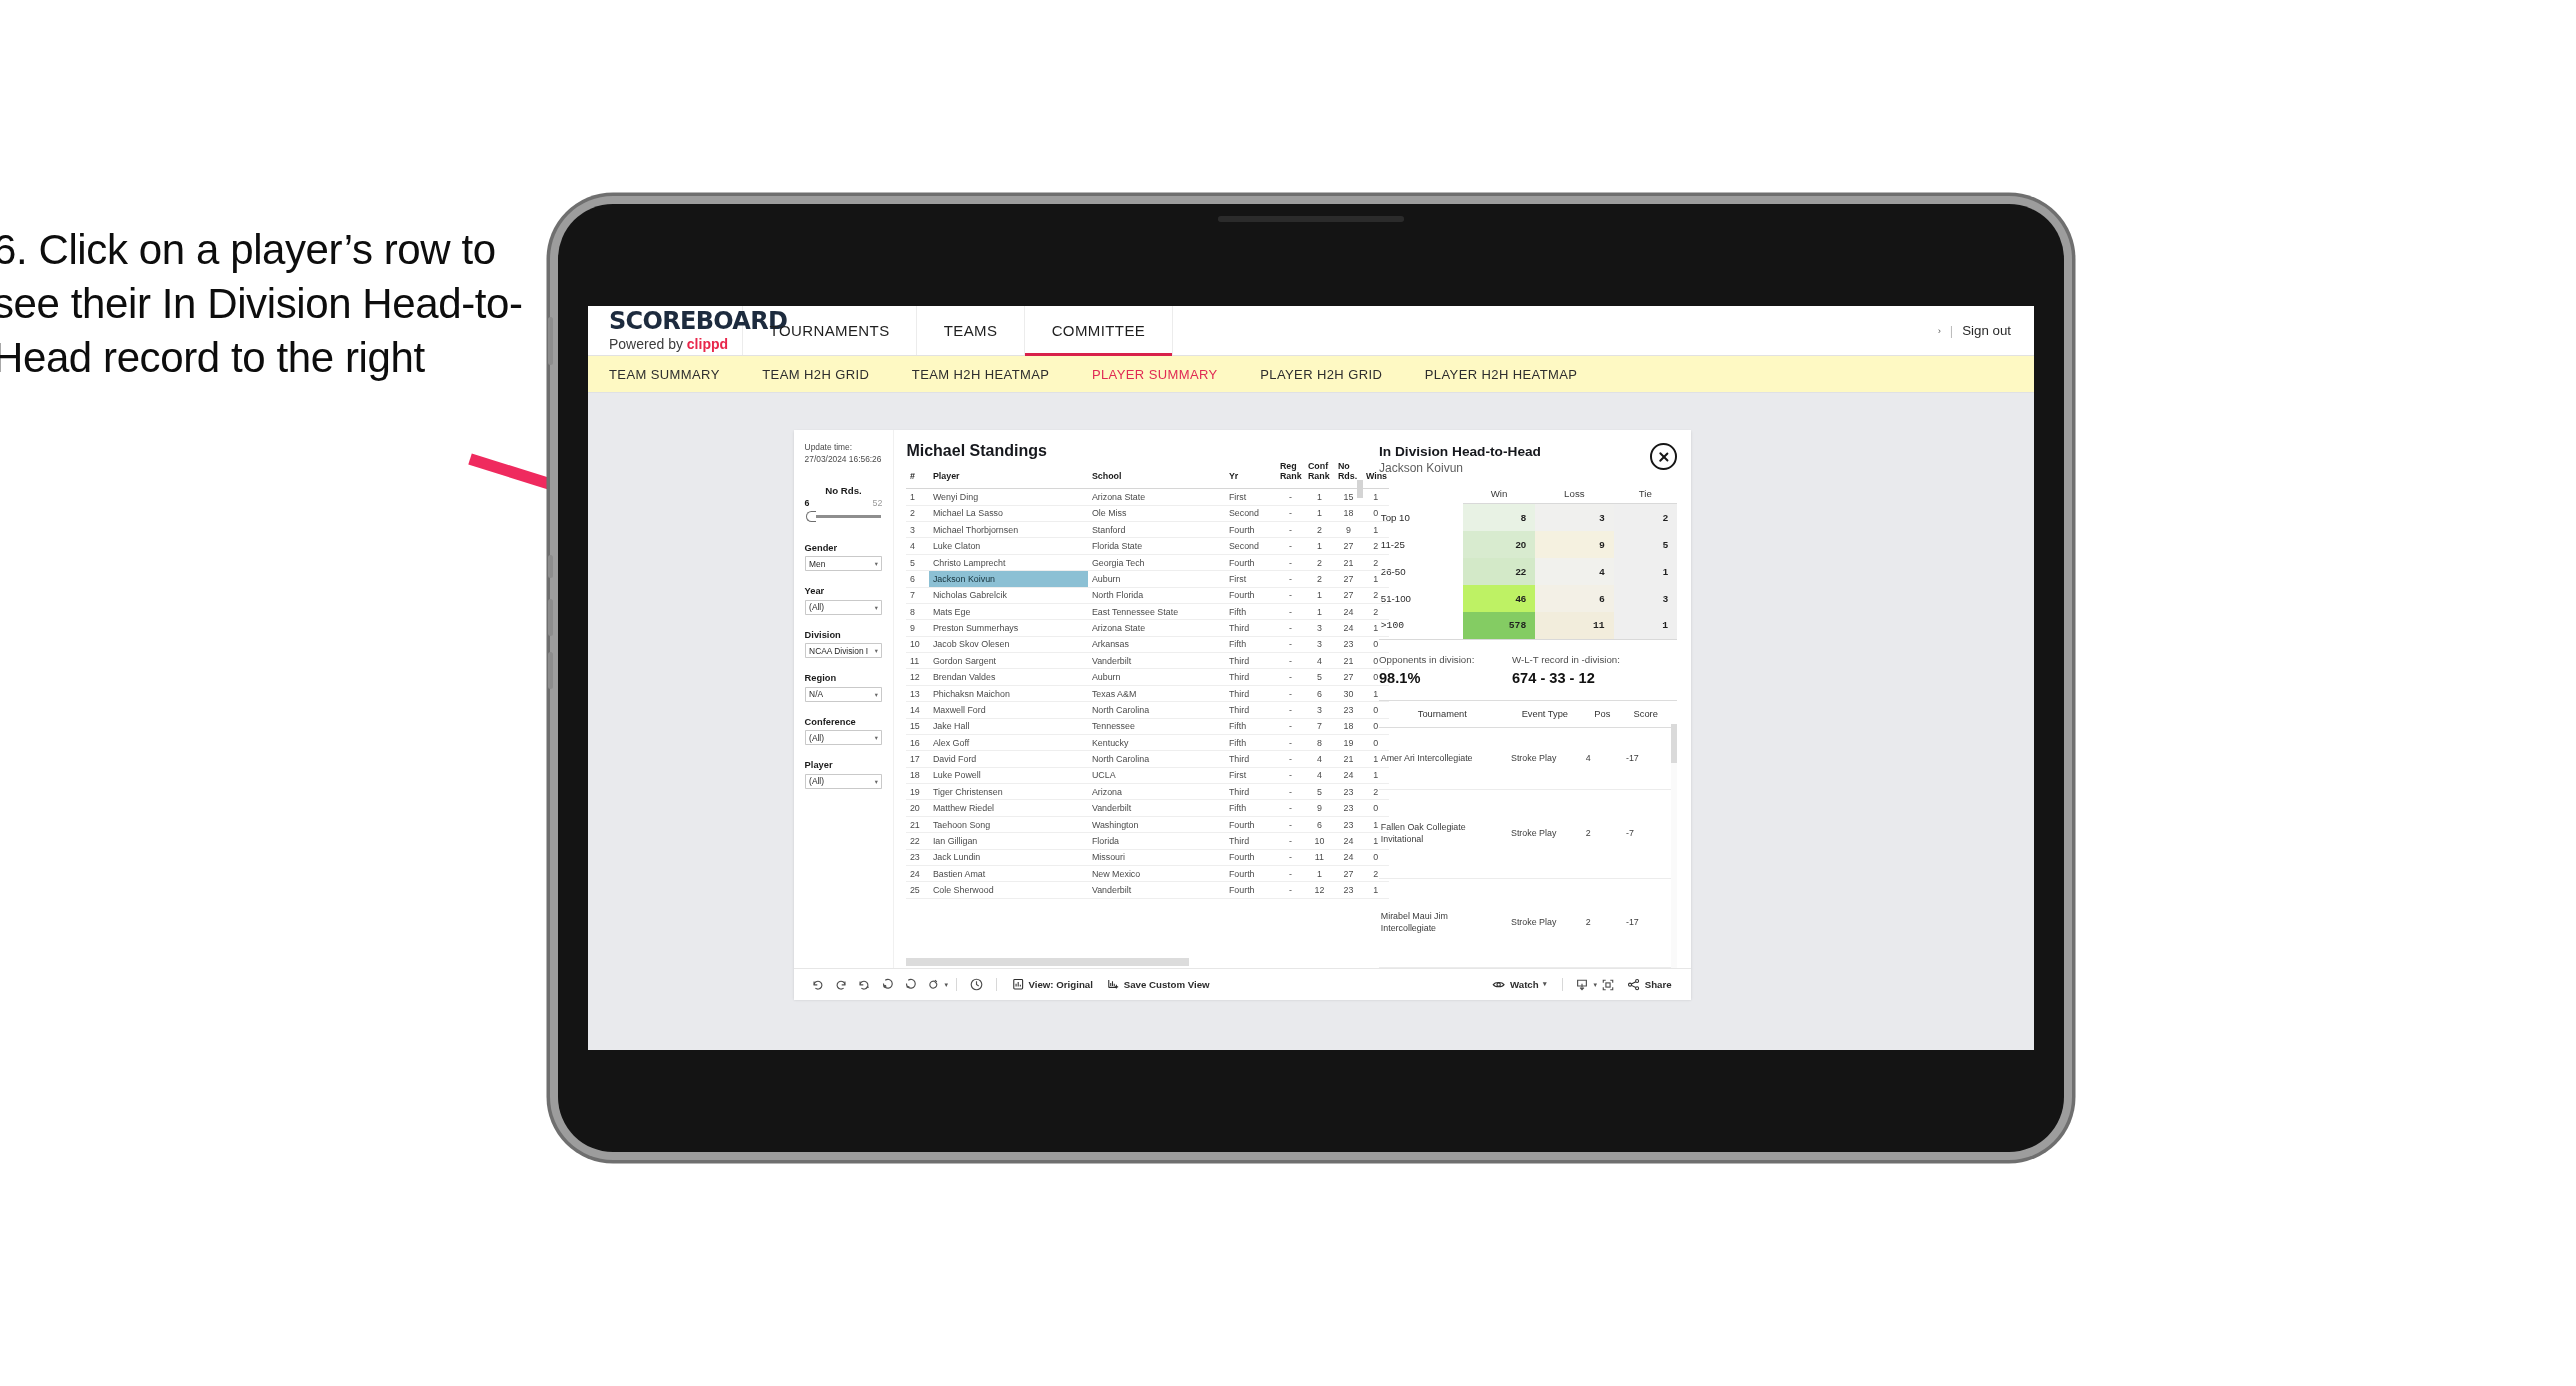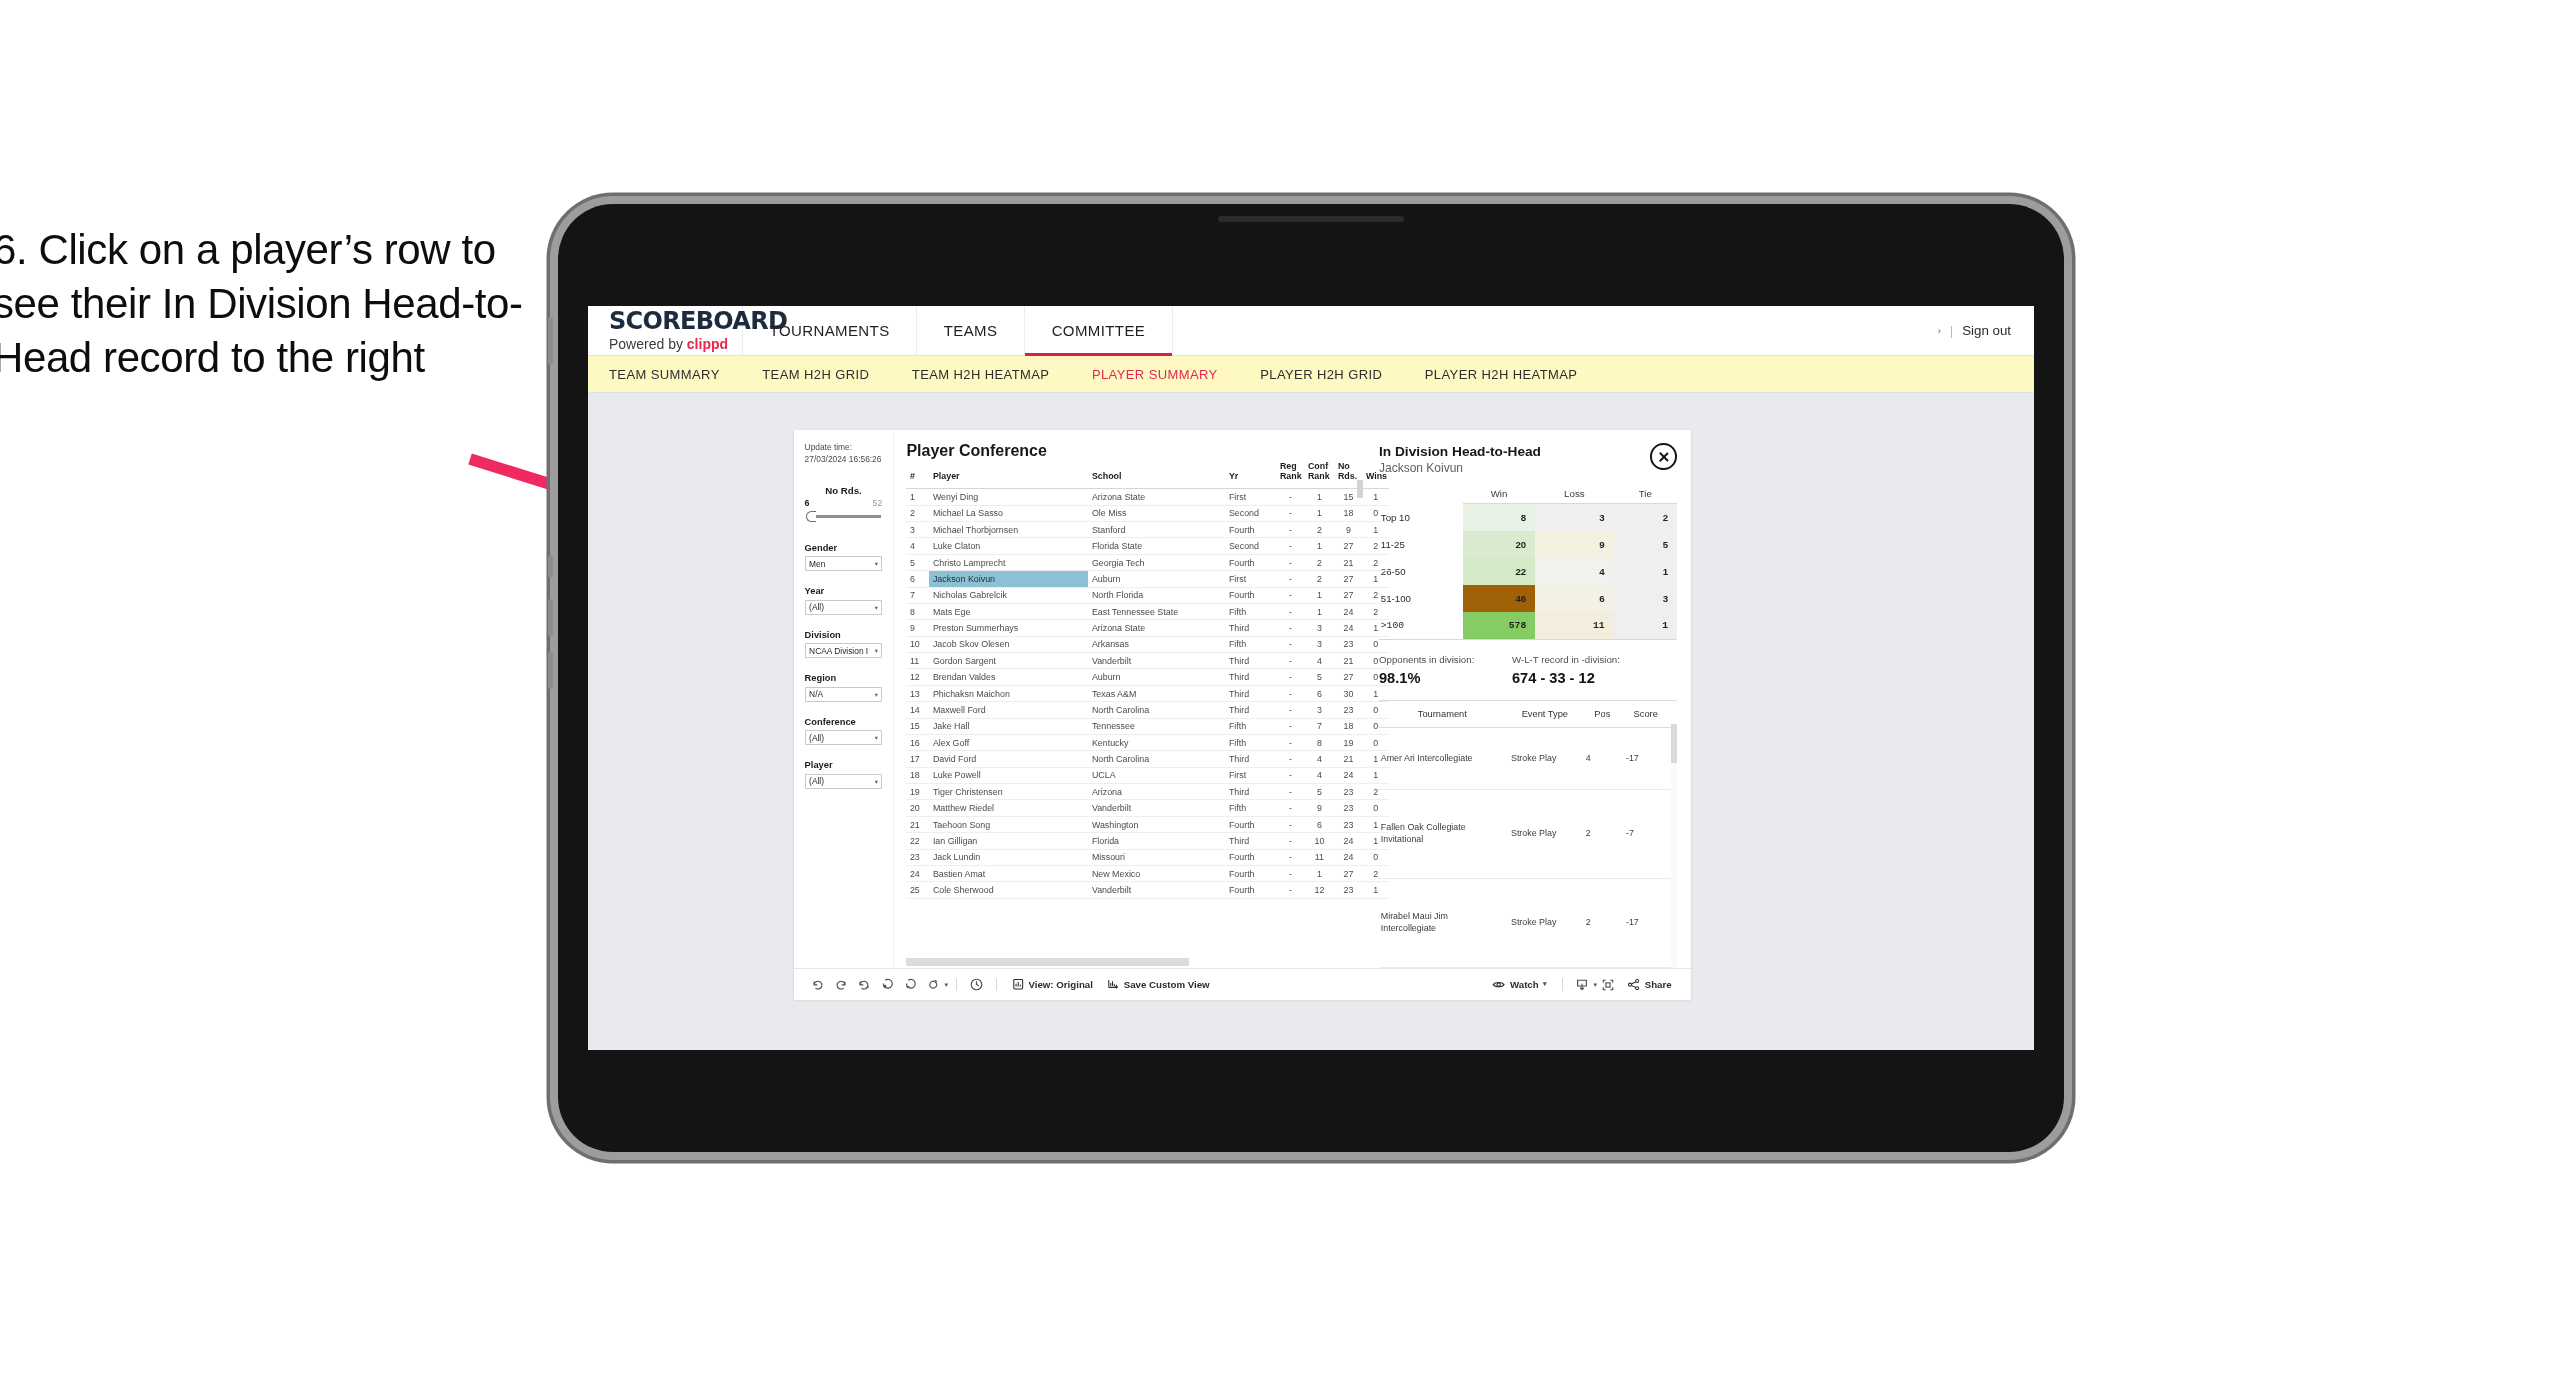--- a/index.html
+++ b/index.html
@@ -353,21 +353,21 @@
             <div class="f-group">
               <div class="f-label">Player</div>
               <div class="f-select">
                 <span class="cap">(All)</span>
                 <span class="arw">▾</span>
               </div>
             </div>
           </div>
 
           <div id="table-side">
-            <div id="viz-title">Player Conference</div>
+            <div id="viz-title">Michael Standings</div>
 
             <div id="table-scroll">
               <div id="ptable-wrap">
                 <table class="ptable">
                   <thead>
                       <tr>
                     <th class="col-rank">#</th>
                     <th class="col-player">Player</th>
                     <th class="col-school">School</th>
                     <th class="col-yr">Yr</th>
@@ -672,21 +672,21 @@
                     <td style="background: rgb(239, 239, 239);">5</td>
                   </tr>
                   <tr>
                     <td class="rowlab">26-50</td>
                     <td style="background: rgb(211, 233, 200);">22</td>
                     <td style="background: rgb(241, 241, 237);">4</td>
                     <td style="background: rgb(239, 239, 239);">1</td>
                   </tr>
                   <tr>
                     <td class="rowlab">51-100</td>
-                    <td style="background: #a16207;">46</td>
+                    <td style="background: #bef264;">46</td>
                     <td style="background: rgb(243, 240, 230);">6</td>
                     <td style="background: rgb(239, 239, 239);">3</td>
                   </tr>
                   <tr>
                     <td class="rowlab">&gt;100</td>
                     <td style="background: rgb(132, 204, 99);">578</td>
                     <td style="background: rgb(242, 237, 220);">11</td>
                     <td style="background: rgb(239, 239, 239);">1</td>
                   </tr>
                 </tbody>

